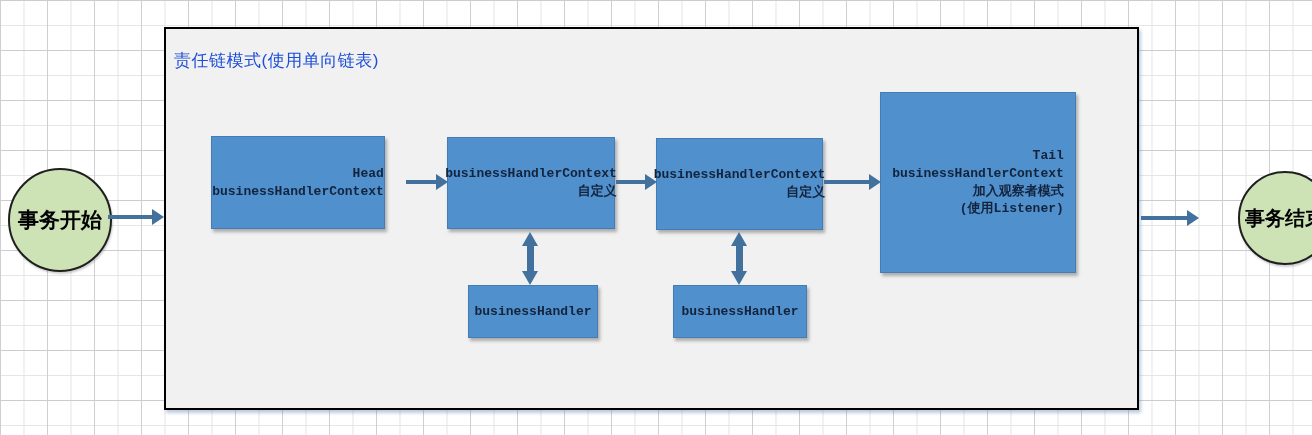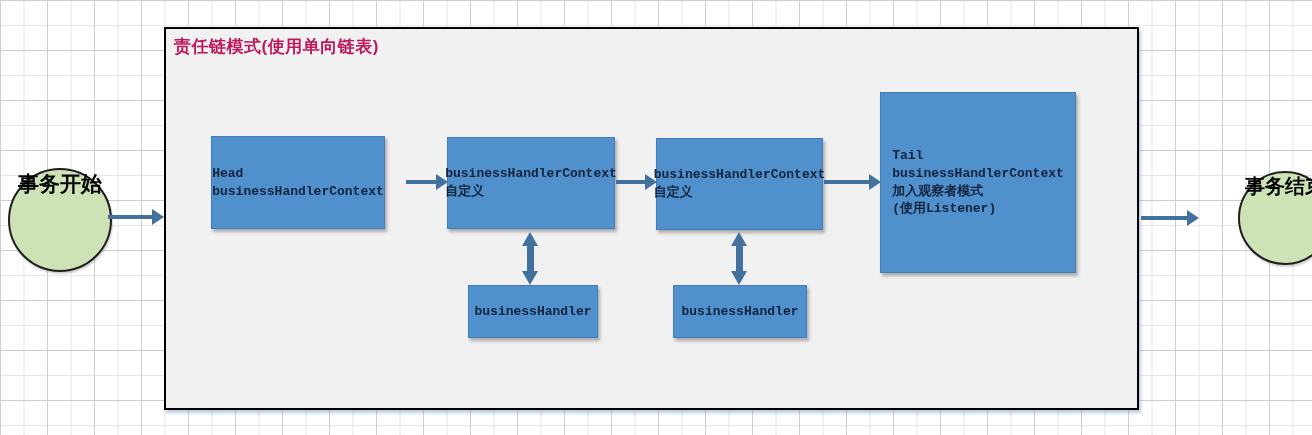--- a/index.html
+++ b/index.html
@@ -19,45 +19,45 @@
 
   
   .chain-container{
     position:absolute; left:164px; top:27px; width:975px; height:383px;
     background:var(--container-fill,#f1f1f1);
     border:2px solid var(--container-border,#000);
     box-sizing:border-box;
     box-shadow:2px 3px 3px rgba(110,145,190,0.45);
   }
   .chain-title{
-    position:absolute; left:8px; top:6px;
-    font-size:17px; font-weight:bold; color:#be185d;
+    position:absolute; left:8px; top:20px;
+    font-size:17px; font-weight:normal; color:#1d4ed8;
     letter-spacing:0.5px;
     font-family:"Liberation Sans", sans-serif;
   }
 
   
   .terminal{
     position:absolute; border-radius:50%;
     background:var(--terminal-fill,#cde2b5);
     border:2px solid var(--terminal-border,#1f1f1f);
     box-sizing:border-box;
-    display:flex; justify-content:center;
+    display:flex; align-items:center; justify-content:center;
     font-weight:bold; color:#000;
     box-shadow:1px 2px 2px rgba(120,120,120,0.35);
   }
   .terminal-start{ left:8px; top:168px; width:104px; height:104px; font-size:21px;}
   .terminal-end{ left:1198px; top:171px; width:94px; height:94px; font-size:20px;margin-left:40px;}
 
   
   .node{
     position:absolute;
     background:var(--node-fill,#4f90cd);
     display:flex; align-items:center; justify-content:center;
-    text-align:left;
+    text-align:right;
     font-family:"Liberation Mono","DejaVu Sans Mono", monospace;
     font-weight:bold; font-size:13px; line-height:1.35;
     color:var(--node-text,#14233c);
     white-space:pre-line;
     box-shadow:2px 3px 3px rgba(105,105,105,0.5);
     border:1px solid rgba(55,90,135,0.35);
     box-sizing:border-box;
   }
   .node-head{ left:211px; top:136px; width:174px; height:93px; }
   .node-ctx1{ left:447px; top:137px; width:168px; height:92px; }

